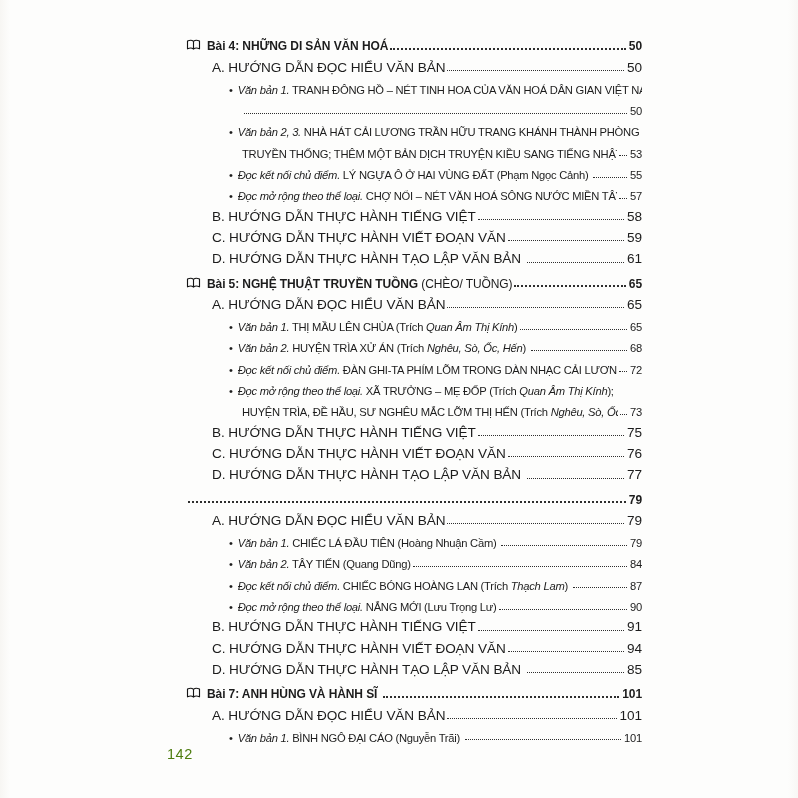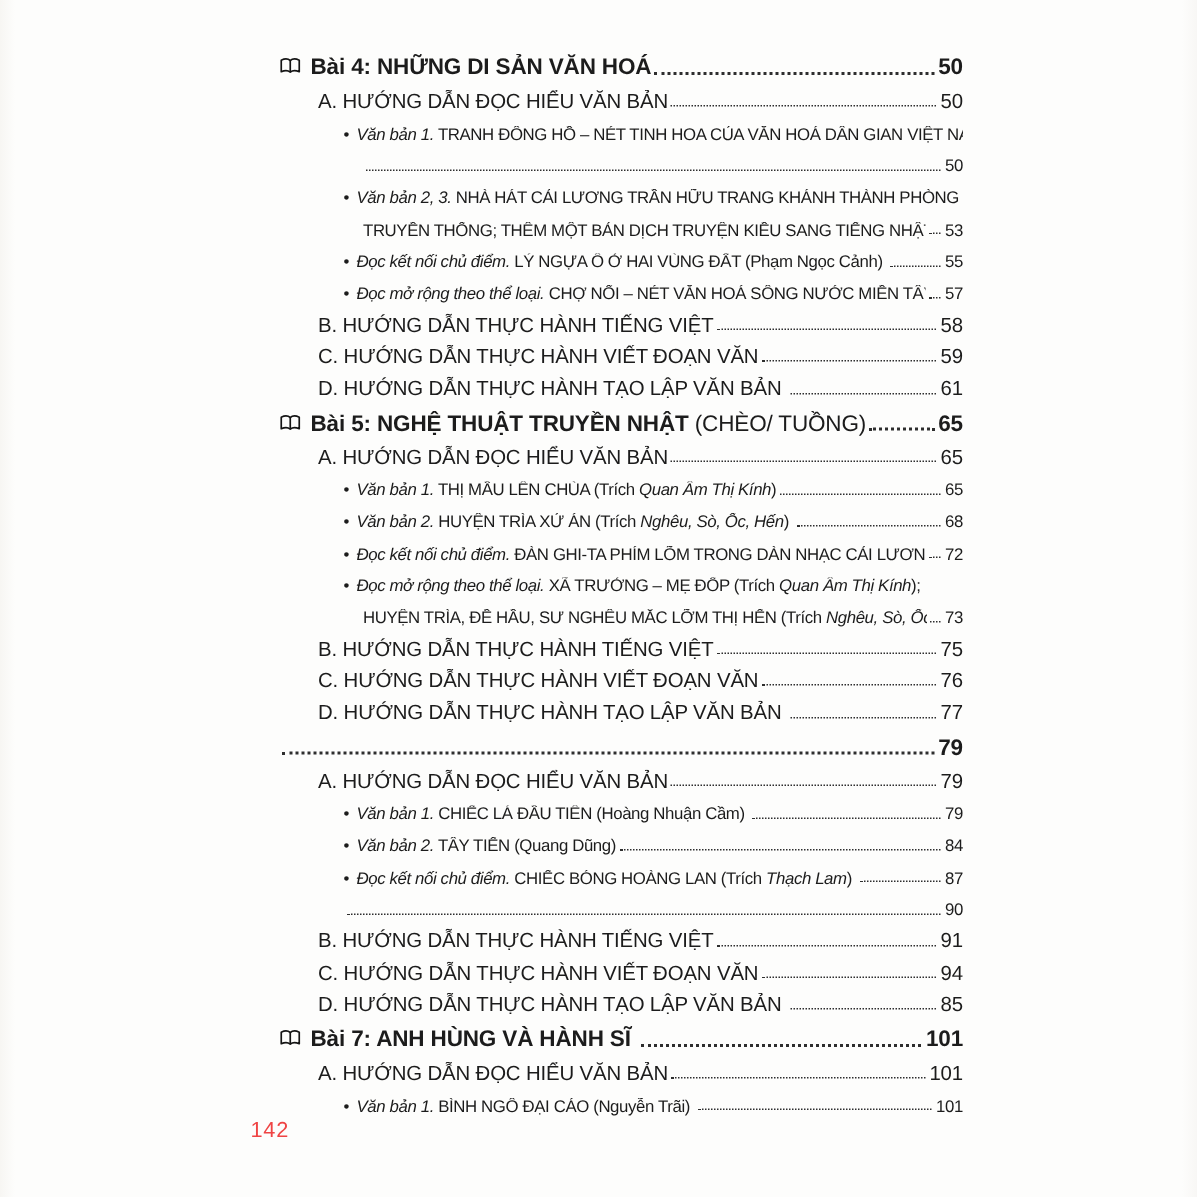--- a/index.html
+++ b/index.html
@@ -13,40 +13,40 @@
     position:absolute;inset:0;
     background:linear-gradient(90deg,#f7f6f3 0px,#fdfdfc 10px,#fdfdfc 788px,#f8f7f5 798px);
   }
   .toc{
     position:absolute;left:186px;top:32px;width:456px;
   }
   .row{
     display:flex;align-items:flex-end;height:21.3px;
   }
   .row .txt{white-space:pre;flex:0 1 auto;overflow:hidden;}
-  .row.chapter{font-size:15px;font-weight:bold;margin-top:3px;letter-spacing:-0.1px;text-align:center;}
+  .row.chapter{font-size:12px;font-weight:bold;margin-top:3px;letter-spacing:-0.1px;text-align:center;}
   .toc .row.chapter:first-child{margin-top:0;}
   .row.chapter .s-n{font-weight:normal;margin-top:33px;}
   .row.section{padding-left:26px;font-size:13.6px;letter-spacing:-0.1px;}
   .row.item{padding-left:43px;font-size:11.2px;letter-spacing:-0.25px;}
   .row.cont{padding-left:56px;font-size:11.2px;letter-spacing:-0.25px;}
   .s-i{font-style:italic;margin-top:24px;}
   .bullet{margin-right:5px;font-style:normal;}
   .book-icon{display:inline-block;margin-right:6px;position:relative;top:1px;line-height:0;}
   .leader{
     flex:1 1 8px;min-width:4px;
     border-bottom:1.9px dotted #2e2e2e;
     margin:0 3px 3.5px 2px;
   }
   .row.chapter .leader{border-bottom-width:2.2px;}
   .page-num{flex:0 0 auto;}
   .row.chapter .page-num{font-weight:bold;}
   .footer-num{
     position:absolute;left:167px;top:746px;
-    font-size:14.5px;color:#ef4444;letter-spacing:0.5px;
+    font-size:14.5px;color:#4d7c0f;letter-spacing:0.5px;
   }
 </style>
 </head>
 <body>
 
 <div class="page-surface"></div>
 
 <div class="toc">
     <div class="row chapter">
       <span class="txt"><span class="book-icon"><svg width="15" height="12" viewBox="0 0 20 15" xmlns="http://www.w3.org/2000/svg">
@@ -99,21 +99,21 @@
     </div>
     <div class="row section">
       <span class="txt"><span class="s-n">D. HƯỚNG DẪN THỰC HÀNH TẠO LẬP VĂN BẢN </span></span>
       <span class="leader"></span>
       <span class="page-num">61</span>
     </div>
     <div class="row chapter">
       <span class="txt"><span class="book-icon"><svg width="15" height="12" viewBox="0 0 20 15" xmlns="http://www.w3.org/2000/svg">
             <path d="M10 2.6 C8.2 1.1 4.6 1.1 2 2.3 L2 12.6 C4.6 11.4 8.2 11.4 10 12.9 C11.8 11.4 15.4 11.4 18 12.6 L18 2.3 C15.4 1.1 11.8 1.1 10 2.6 Z" fill="none" stroke="#141414" stroke-width="1.5" stroke-linejoin="round"></path>
             <path d="M10 2.6 L10 12.9" fill="none" stroke="#141414" stroke-width="1.5"></path>
-          </svg></span><span class="s-b">Bài 5: NGHỆ THUẬT TRUYỀN NHẬT </span><span class="s-n">(CHÈO/ TUỒNG)</span></span>
+          </svg></span><span class="s-b">Bài 5: NGHỆ THUẬT TRUYỀN TUỒNG </span><span class="s-n">(CHÈO/ TUỒNG)</span></span>
       <span class="leader"></span>
       <span class="page-num">65</span>
     </div>
     <div class="row section">
       <span class="txt"><span class="s-n">A. HƯỚNG DẪN ĐỌC HIỂU VĂN BẢN</span></span>
       <span class="leader"></span>
       <span class="page-num">65</span>
     </div>
     <div class="row item">
       <span class="txt"><span class="bullet">•</span><span class="s-i">Văn bản 1.</span><span class="s-n"> THỊ MẦU LÊN CHÙA (Trích </span><span class="s-i">Quan Âm Thị Kính</span><span class="s-n">)</span></span>
@@ -171,20 +171,21 @@
       <span class="txt"><span class="bullet">•</span><span class="s-i">Văn bản 2.</span><span class="s-n"> TÂY TIẾN (Quang Dũng)</span></span>
       <span class="leader"></span>
       <span class="page-num">84</span>
     </div>
     <div class="row item">
       <span class="txt"><span class="bullet">•</span><span class="s-i">Đọc kết nối chủ điểm.</span><span class="s-n"> CHIẾC BÓNG HOÀNG LAN (Trích </span><span class="s-i">Thạch Lam</span><span class="s-n">) </span></span>
       <span class="leader"></span>
       <span class="page-num">87</span>
     </div>
     <div class="row item">
+      <span class="txt"><span class="bullet">•</span><span class="s-i">Đọc mở rộng theo thể loại.</span><span class="s-n"> NẮNG MỚI (Lưu Trọng Lư)</span></span>
       <span class="leader"></span>
       <span class="page-num">90</span>
     </div>
     <div class="row section">
       <span class="txt"><span class="s-n">B. HƯỚNG DẪN THỰC HÀNH TIẾNG VIỆT</span></span>
       <span class="leader"></span>
       <span class="page-num">91</span>
     </div>
     <div class="row section">
       <span class="txt"><span class="s-n">C. HƯỚNG DẪN THỰC HÀNH VIẾT ĐOẠN VĂN</span></span>

